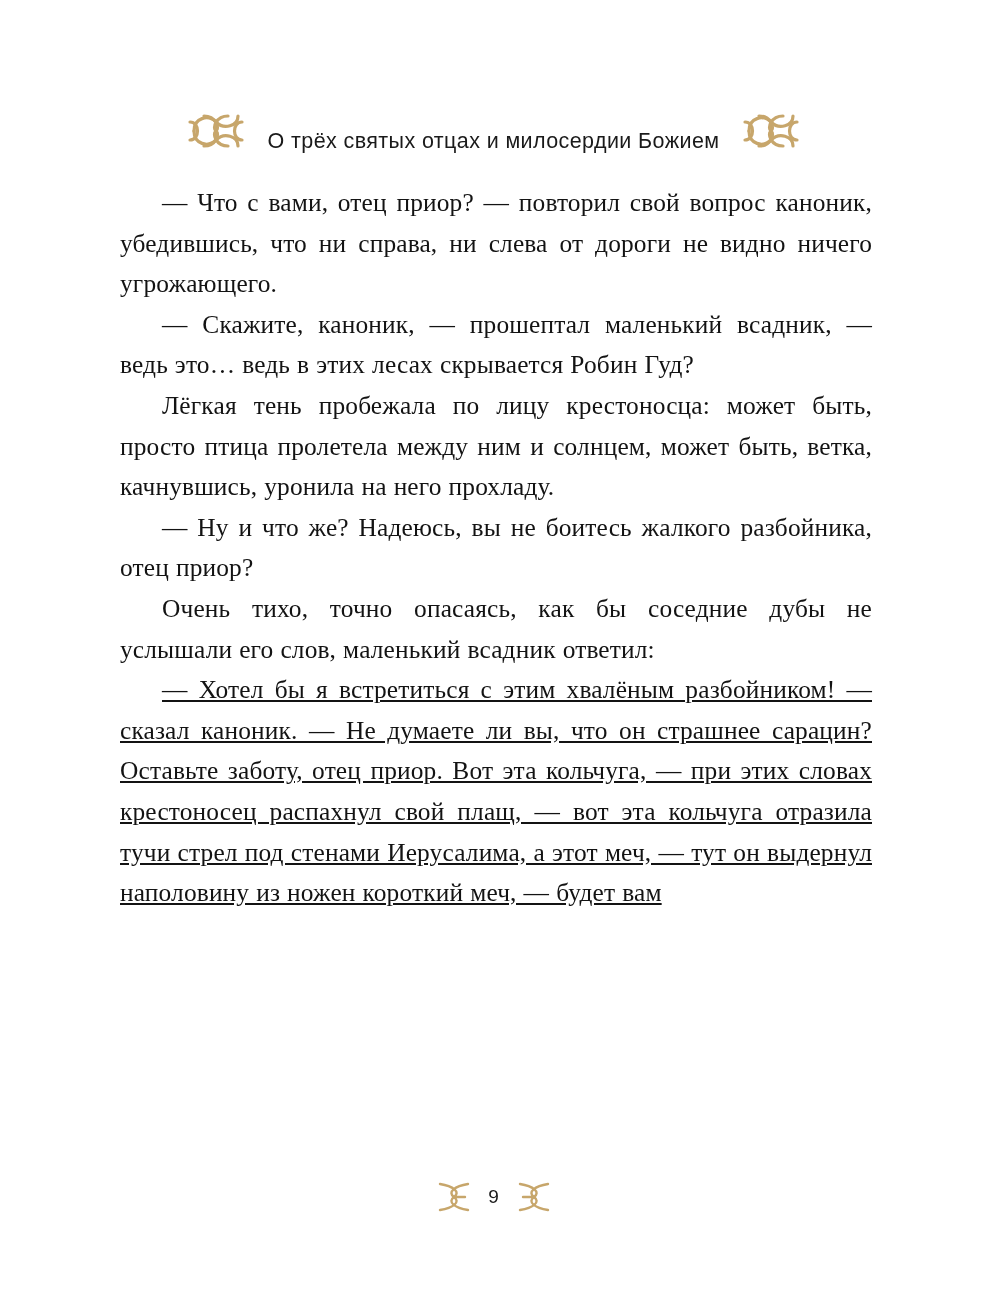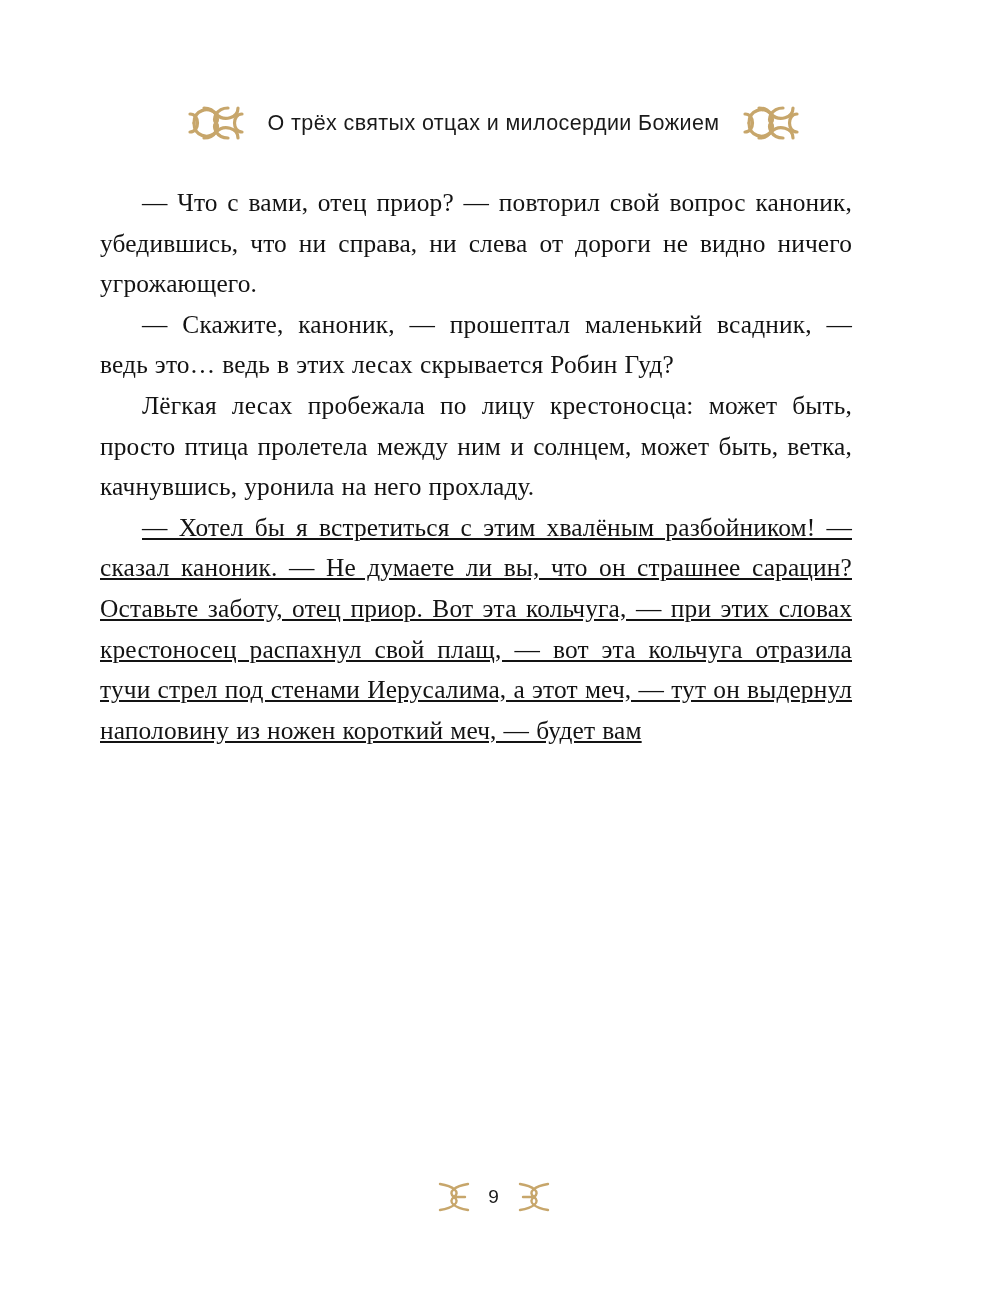--- a/index.html
+++ b/index.html
@@ -23,21 +23,21 @@
   }
 
   
   .running-head {
     position: absolute;
     top: 92px;
     left: 112px;
     right: 112px;
     height: 62px;
     display: flex;
-    align-items: center;
+    align-items: flex-end;
     justify-content: center;
     gap: 22px;
   }
 
   .running-head .title-text {
     font-family: "Liberation Sans", sans-serif;
     font-size: 21.5px;
     letter-spacing: 0.4px;
     color: #1a1a1a;
     white-space: nowrap;
@@ -48,21 +48,21 @@
     width: 60px;
     height: 46px;
     color: #c7a66b;
   }
   .knot svg { display: block; width: 60px; height: 46px; }
 
   
   .body-text {
     position: absolute;
     top: 182px;
-    left: 100px;
+    left: 120px;
     width: 752px;
   }
 
   .body-text p {
     margin: 0;
     font-size: 25.4px;
     line-height: 40.6px;
     text-align: justify;
     text-indent: 42px;
     letter-spacing: 0.15px;
@@ -126,21 +126,23 @@
         <path d="M18 38 C30 38, 34 26, 30 23 C26 20, 30 8, 42 8"></path>
         <path d="M4 14 C14 14, 14 32, 4 32"></path>
         <path d="M56 14 C46 14, 46 32, 56 32"></path>
       </svg>
     </span>
   </div>
 
   <div class="body-text">
     <p>— Что с вами, отец приор? — повторил свой вопрос каноник, убедившись, что ни справа, ни слева от дороги не видно ничего угрожающего.</p>
     <p>— Скажите, каноник, — прошептал маленький всадник, — ведь это… ведь в этих лесах скрывается Робин Гуд?</p>
-    <p>Лёгкая лесах пробежала по лицу крестоносца: может быть, просто птица пролетела между ним и солнцем, может быть, ветка, качнувшись, уронила на него прохладу.</p>
+    <p>Лёгкая тень пробежала по лицу крестоносца: может быть, просто птица пролетела между ним и солнцем, может быть, ветка, качнувшись, уронила на него прохладу.</p>
+    <p>— Ну и что же? Надеюсь, вы не боитесь жалкого разбойника, отец приор?</p>
+    <p>Очень тихо, точно опасаясь, как бы соседние дубы не услышали его слов, маленький всадник ответил:</p>
     <p class="last">— Хотел бы я встретиться с этим хвалёным разбойником! — сказал каноник. — Не думаете ли вы, что он страшнее сарацин? Оставьте заботу, отец приор. Вот эта кольчуга, — при этих словах крестоносец распахнул свой плащ, — вот эта кольчуга отразила тучи стрел под стенами Иерусалима, а этот меч, — тут он выдернул наполовину из ножен короткий меч, — будет вам</p>
   </div>
 
   <div class="folio">
     <span class="leaf">
       <svg viewBox="0 0 38 34" fill="none" stroke="currentColor" stroke-width="2.4" stroke-linecap="round">
         <path d="M33 4 C20 6, 12 12, 19 17 C26 22, 18 28, 5 30"></path>
         <path d="M5 4 C18 6, 26 12, 19 17 C12 22, 20 28, 33 30"></path>
         <path d="M19 17 L30 17"></path>
       </svg>

